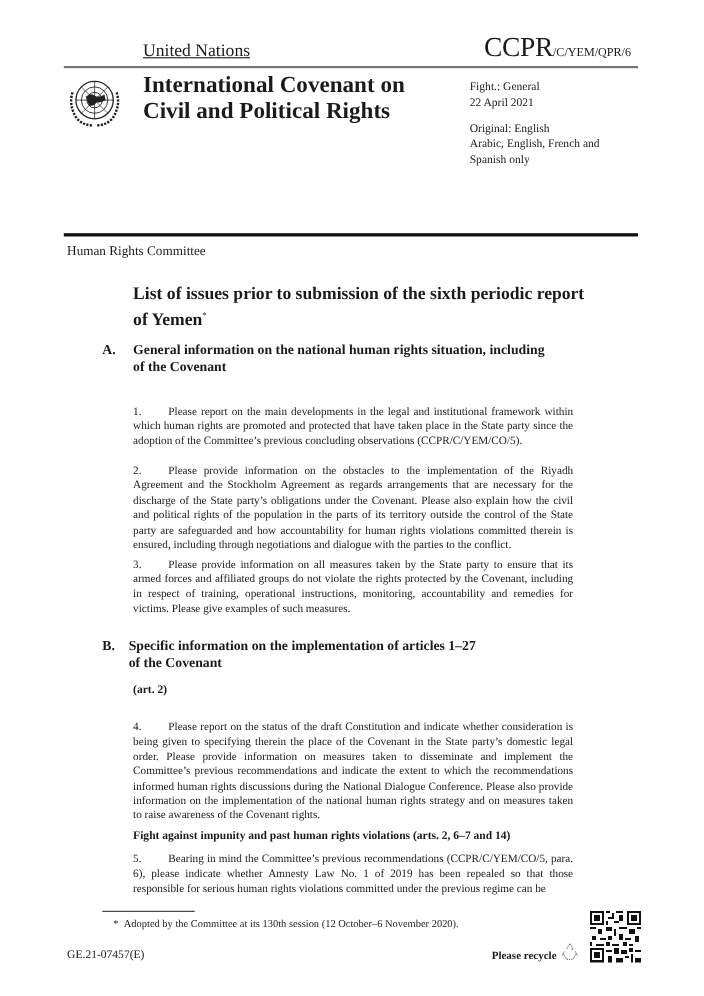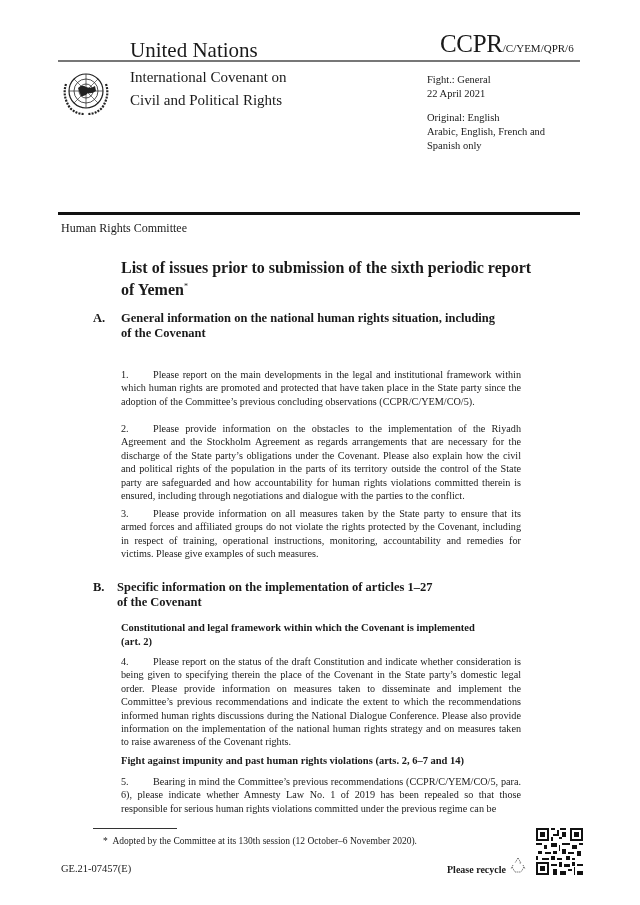--- a/index.html
+++ b/index.html
@@ -1,24 +1,24 @@
 <!DOCTYPE html>
 <html><head>
 <meta charset="utf-8">
 <style>
   html, body { margin:0; padding:0; background:#fff; }
   body { width:640px; height:905px; position:relative; overflow:hidden;
          font-family:"Liberation Serif", "DejaVu Serif", serif; color:#1a1a1a; }
   .abs { position:absolute; }
-  .un { left:130px; top:38px; font-size:21px; }
+  .un { left:130px; top:38px; font-size:16px;text-decoration:underline; }
   .symbol { left:440px; top:30px; font-size:25px; letter-spacing:-0.3px; }
   .symbol small { font-size:11px; letter-spacing:0; }
   .rule-top { left:58px; top:60px; width:522px; height:2px; background:#777; }
   .logo { left:60px; top:66px; width:52px; height:52px; }
-  .title { left:130px; top:66px; font-size:15px; font-weight:normal; line-height:23px; }
+  .title { left:130px; top:66px; font-size:21px; font-weight:bold; line-height:23px; }
   .distr { left:427px; top:73px; font-size:10.5px; line-height:14px; }
   .distr p { margin:0; }
   .distr .gap { height:10px; }
   .rule-thick { left:58px; top:212px; width:522px; height:3px; background:#111; }
   .committee { left:61px; top:221px; font-size:12px; font-weight:normal; }
   .doc-title { left:121px; top:258px; font-size:16px; font-weight:bold; line-height:19px; width:420px; }
   .doc-title sup { font-size:8px; font-weight:normal; }
   .sec-head { font-size:12.5px; font-weight:bold; line-height:15px; }
   .sec-letter { font-size:12.5px; font-weight:bold; }
   .para { left:121px; width:400px; font-size:10.2px; line-height:13.4px; text-align:justify; }
@@ -89,21 +89,20 @@
   <span class="num">3.</span><span>Please provide information on all measures taken by the State party to ensure that its armed forces and affiliated groups do not violate the rights protected by the Covenant, including in respect of training, operational instructions, monitoring, accountability and remedies for victims. Please give examples of such measures.</span>
 </div>
 
 <div class="abs sec-letter" style="left:93px;top:580px;">B.</div>
 <div class="abs sec-head" style="left:117px;top:580px;width:420px;">
   <div>Specific information on the implementation of articles 1–27</div>
   <div>of the Covenant</div>
 </div>
 
 <div class="abs sub-head" style="top:621px;">
-  <div>Constitutional and legal framework within which the Covenant is implemented</div>
   <div>(art. 2)</div>
 </div>
 <div class="abs para" style="top:655px;">
   <span class="num">4.</span><span>Please report on the status of the draft Constitution and indicate whether consideration is being given to specifying therein the place of the Covenant in the State party’s domestic legal order. Please provide information on measures taken to disseminate and implement the Committee’s previous recommendations and indicate the extent to which the recommendations informed human rights discussions during the National Dialogue Conference. Please also provide information on the implementation of the national human rights strategy and on measures taken to raise awareness of the Covenant rights.</span>
 </div>
 
 <div class="abs sub-head" style="top:754px;">
   <div>Fight against impunity and past human rights violations (arts. 2, 6–7 and 14)</div>
 </div>
 <div class="abs para" style="top:775px;">

